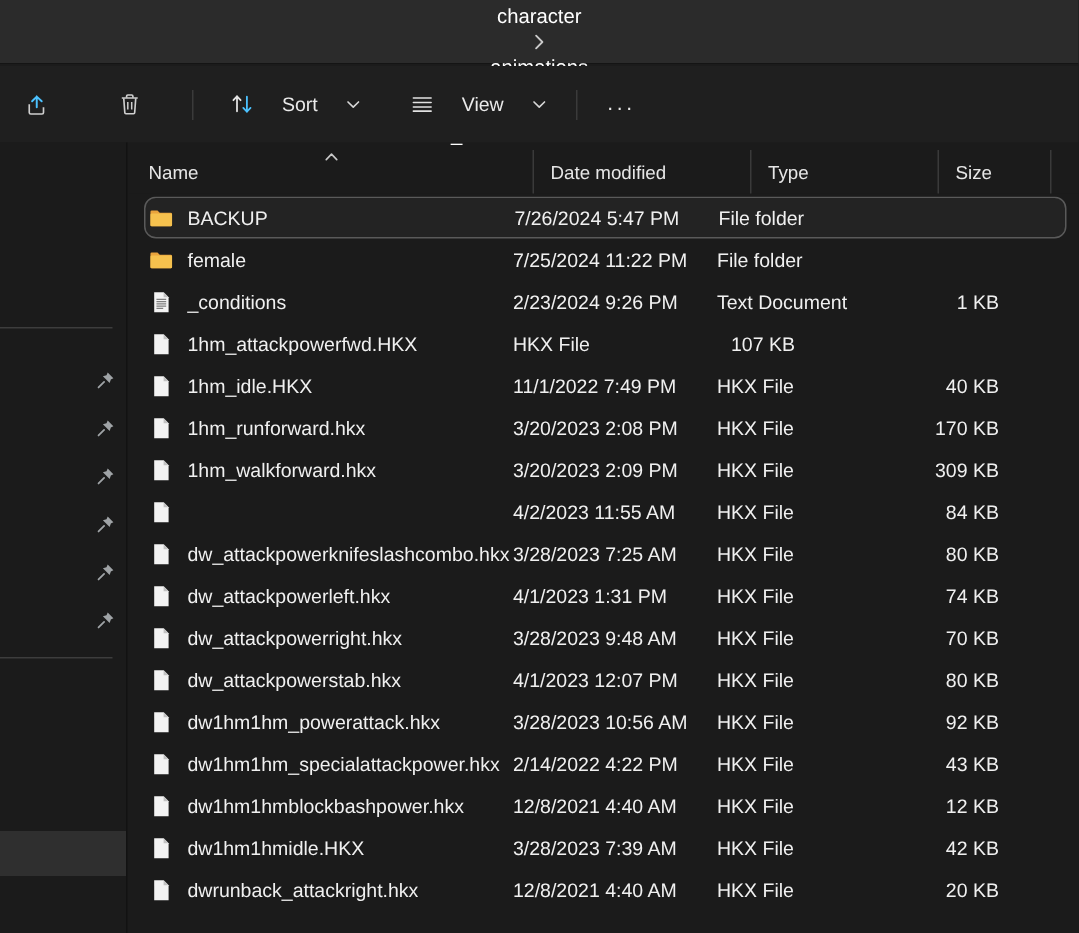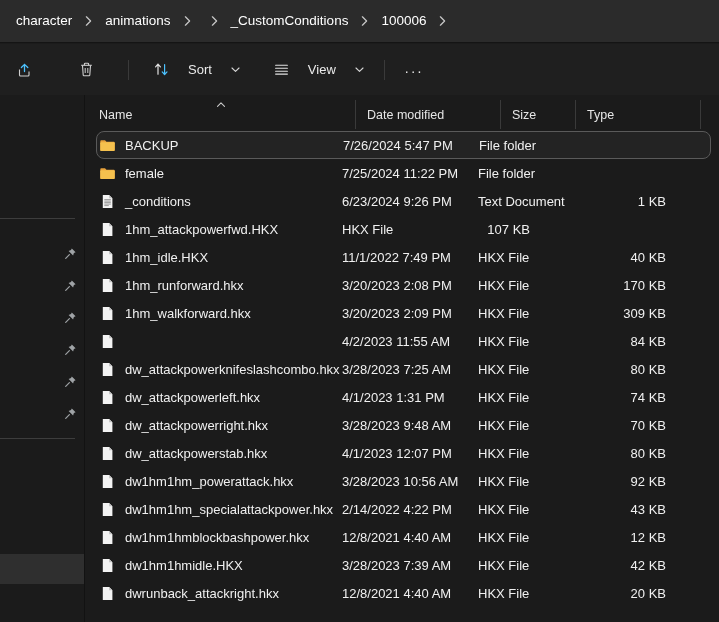--- a/index.html
+++ b/index.html
@@ -9,22 +9,22 @@
     font-family:"Liberation Sans", sans-serif;
     overflow:hidden;
     -webkit-font-smoothing:antialiased;
   }
 
   
   #addressbar {
     position:absolute; left:0; top:0; width:719px; height:43px;
     background:#2b2b2b;
     display:flex; align-items:center;
-    padding-left:13px;
     border-bottom:1px solid #141414;
+    flex-direction:column;
   }
   .crumb {
     color:#ffffff; font-size:13.5px; line-height:1;
     padding:4px 3px; border-radius:3px; white-space:nowrap;
   }
   .crumb-sep {
     color:#c8c8c8; font-size:11px; padding:0 9px; line-height:1;
     display:flex; align-items:center;
   }
   .crumb-sep svg { display:block; }
@@ -270,25 +270,25 @@
     <span class="sort-chevron">
       <svg width="13" height="9" viewBox="0 0 13 9">
         <path d="M3 6.4 L6.5 2.8 L10 6.4" fill="none" stroke="#c9c9c9" stroke-width="1.1" stroke-linecap="round" stroke-linejoin="round"></path>
       </svg>
     </span>
     <span>Name</span>
   </div>
   <div class="col" style="width:145px;">
     <span>Date modified</span>
   </div>
+  <div class="col" style="width:125px;">
+    <span>Type</span>
+  </div>
   <div class="col" style="width:75px;">
     <span>Size</span>
-  </div>
-  <div class="col" style="width:125px;">
-    <span>Type</span>
   </div>
   <div class="col-tail"></div>
 </div>
 
 <div id="filelist">
     <div class="row focused">
       <div class="cell-name">
         <svg class="ficon" width="17" height="17" viewBox="0 0 17 17">
   <path d="M1.3 4.2 a.9 .9 0 0 1 .9-.9 H6 l1.5 1.5 H14.8 a.9 .9 0 0 1 .9 .9 V13 a.9 .9 0 0 1-.9 .9 H2.2 A.9 .9 0 0 1 1.3 13 Z" fill="#e8a33d"></path>
   <path d="M1.3 6.2 a.9 .9 0 0 1 .9-.9 H14.8 a.9 .9 0 0 1 .9 .9 V13 a.9 .9 0 0 1-.9 .9 H2.2 A.9 .9 0 0 1 1.3 13 Z" fill="#f5c14e"></path>
@@ -319,21 +319,21 @@
   <g stroke="#7e7e7e" stroke-width=".75">
     <path d="M5.3 6.6 H11.8"></path>
             <path d="M5.3 8.1 H11.8"></path>
             <path d="M5.3 9.6 H11.8"></path>
     <path d="M5.3 11.1 H11.8"></path>
             <path d="M5.3 12.6 H9.8"></path>
   </g>
 </svg>
         <span>_conditions</span>
       </div>
-      <div class="cell-date">6/23/2024 9:26 PM</div>
+      <div class="cell-date">2/23/2024 9:26 PM</div>
       <div class="cell-type">Text Document</div>
       <div class="cell-size">1 KB</div>
     </div>
     <div class="row">
       <div class="cell-name">
         <svg class="ficon" width="17" height="17" viewBox="0 0 17 17">
   <path d="M3.8 1.9 H10.1 L13.4 5.2 V15.1 H3.8 Z" fill="#f3f3f3"></path>
   <path d="M10.1 1.9 L13.4 5.2 H10.1 Z" fill="#c2c2c2"></path>
 </svg>
         <span>1hm_attackpowerfwd.HKX</span>

